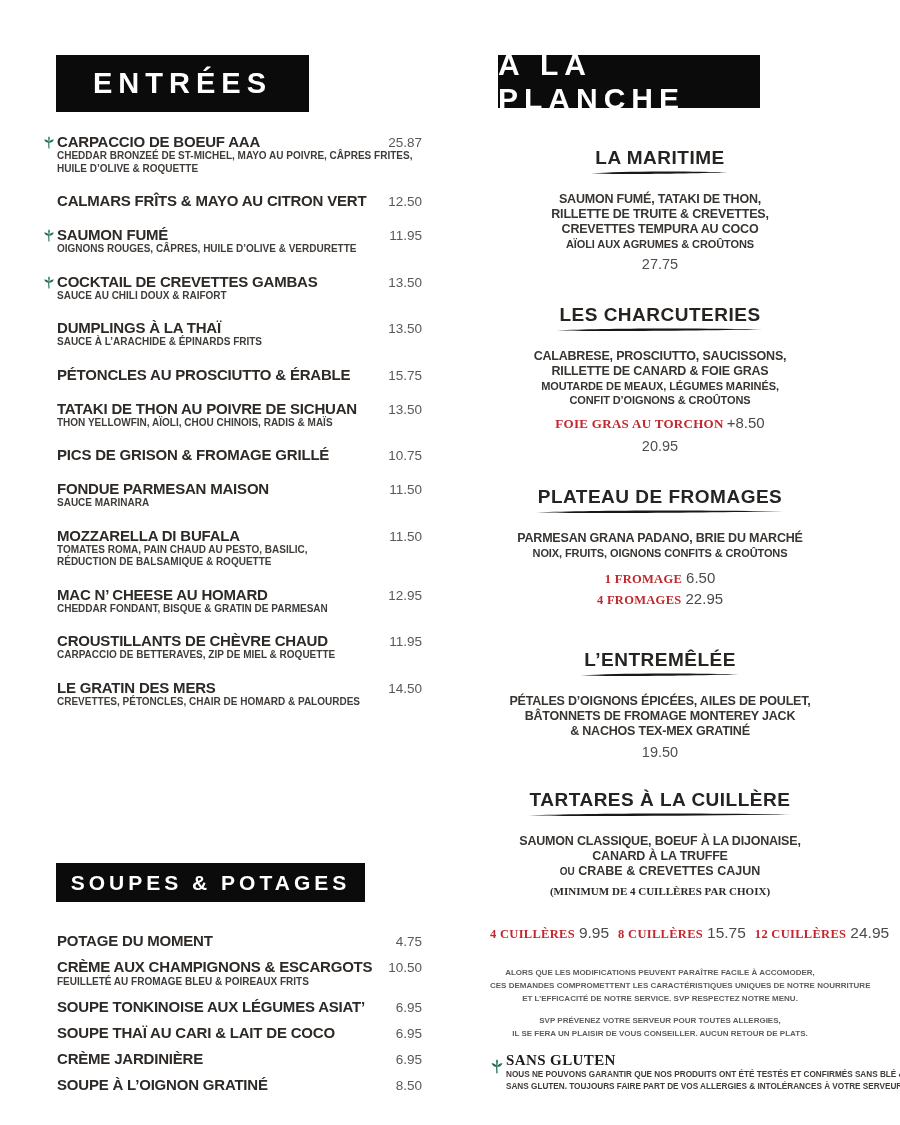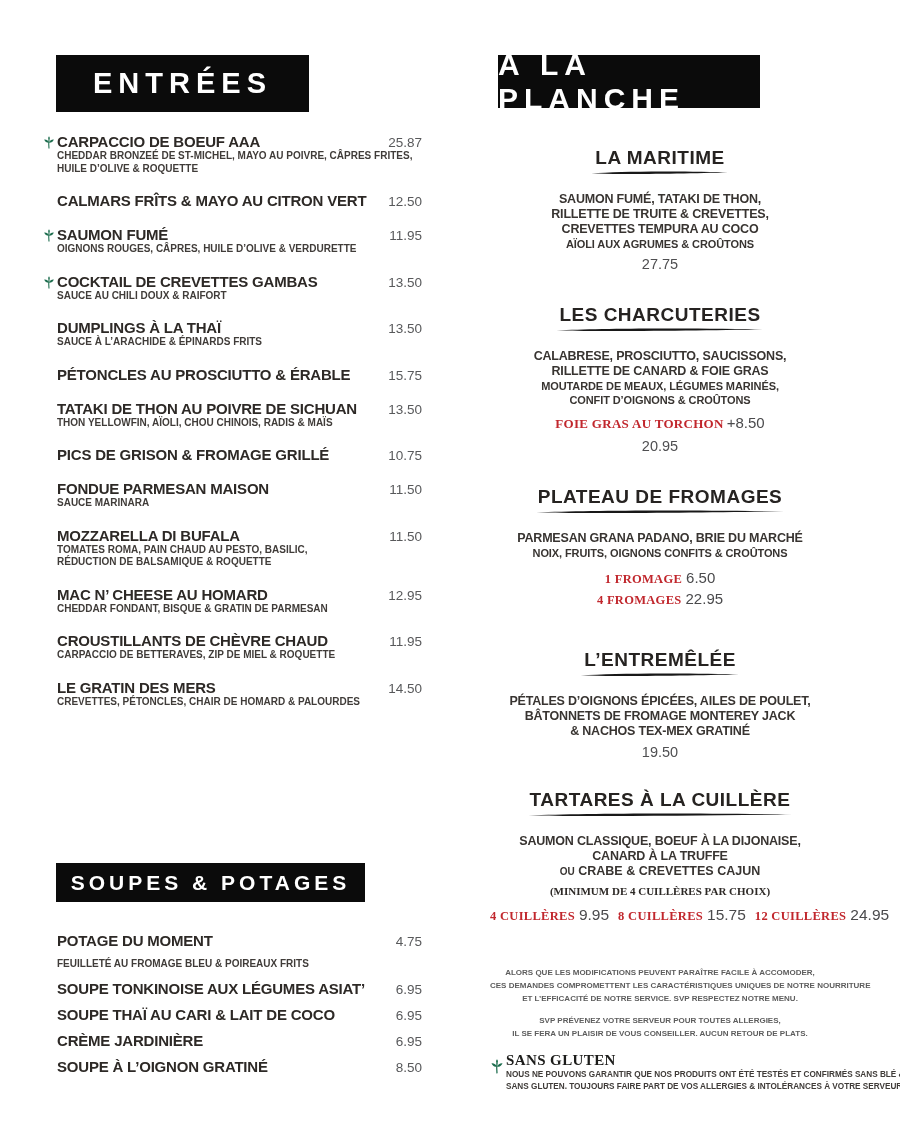--- a/index.html
+++ b/index.html
@@ -44,21 +44,21 @@
   .rl{font-family:"Liberation Serif",serif;font-weight:700;color:#c1272d;}
   .supp-label{font-size:13px;letter-spacing:0.3px;}
   .supp-price{font-size:15px;color:#4a4a4c;margin-left:3px;}
   .opts-stack{margin-top:8px;}
   .opt-row{line-height:19px;white-space:nowrap;}
   .opt-label{font-size:12.5px;letter-spacing:0.3px;}
   .opt-price{font-size:15px;color:#4a4a4c;margin-left:4px;}
   .or-line{font-size:12.5px;font-weight:700;color:#383431;line-height:15px;white-space:nowrap;}
   .or-prefix{font-size:10px;}
   .min-note{margin-top:6px;font-family:"Liberation Serif",serif;font-weight:700;font-size:11px;color:#2d2926;}
-  .opt-inline{margin-top:9px;white-space:nowrap;}
+  .opt-inline{margin-top:27px;white-space:nowrap;}
   .opt-inline .opt-label{font-size:12.5px;margin-left:9px;}
   .opt-inline .opt-label:first-child{margin-left:0;}
   .opt-inline .opt-price{font-size:15.5px;margin-left:4px;}
   
   .foot{position:absolute;top:966px;left:0;width:340px;text-align:center;}
   .foot-line{font-size:8px;font-weight:700;color:#5d5d5d;line-height:13px;white-space:nowrap;}
   .foot-p2{margin-top:9px;}
   .gluten{position:absolute;top:1052px;left:0;width:340px;text-align:left;}
   .gluten .gf-icon{left:0;top:7px;}
   .gluten-inner{margin-left:16px;}
@@ -204,20 +204,24 @@
       <span>SOUPES &amp; POTAGES</span>
     </div>
     <div class="soup-items">
       <div class="soup">
         <div class="row">
             <span class="nm">POTAGE DU MOMENT</span>
             <span class="pr">4.75</span>
           </div>
       </div>
       <div class="soup">
+        <div class="row">
+            <span class="nm">CRÈME AUX CHAMPIGNONS &amp; ESCARGOTS</span>
+            <span class="pr">10.50</span>
+          </div>
         <div class="ds">FEUILLETÉ AU FROMAGE BLEU &amp; POIREAUX FRITS</div>
       </div>
       <div class="soup">
         <div class="row">
             <span class="nm">SOUPE TONKINOISE AUX LÉGUMES ASIAT’</span>
             <span class="pr">6.95</span>
           </div>
       </div>
       <div class="soup">
         <div class="row">

